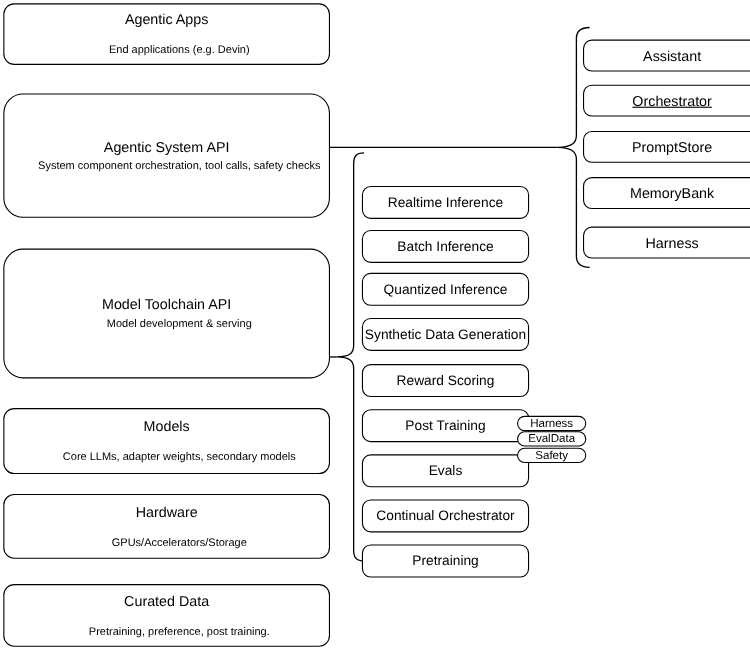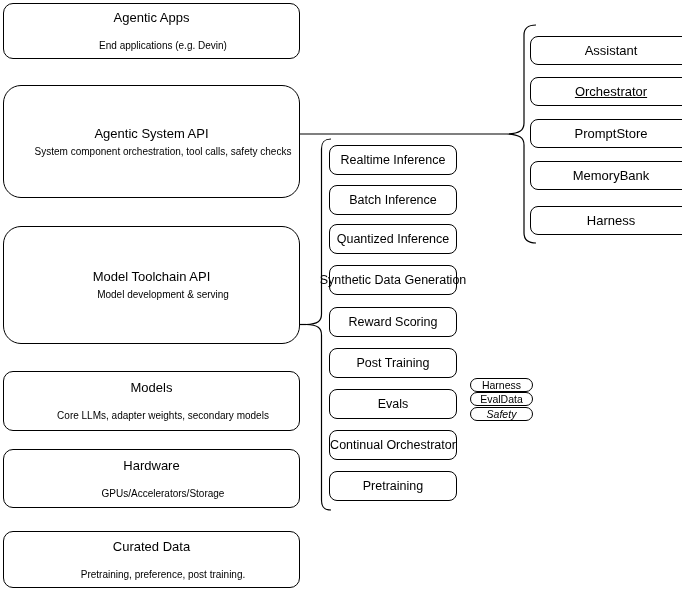--- a/index.html
+++ b/index.html
@@ -45,31 +45,32 @@
     line-height: 13px;
     margin-top: 3px;
     white-space: nowrap;
     padding-left: 23px;
   }
   .r10 { border-radius: 10px; gap: 10px; }
   .r18 { border-radius: 18px; }
   .mid-box {
     position: absolute;
     left: 329px;
-    width: 128px;
+    width: 152px;
     height: 30px;
     box-sizing: border-box;
     border: 1px solid #000000;
     border-radius: 8px;
     background: #ffffff;
     display: flex;
     align-items: center;
     justify-content: center;
     font-size: 12.5px;
     white-space: nowrap;
+    margin-top: 24px;
   }
   .right-box {
     position: absolute;
     left: 530px;
     width: 162px;
     height: 29px;
     box-sizing: border-box;
     border: 1px solid #000000;
     border-radius: 8px;
     background: #ffffff;
@@ -143,21 +144,21 @@
   <div class="mid-box" style="top:224px;">Quantized Inference</div>
   <div class="mid-box" style="top:265px;">Synthetic Data Generation</div>
   <div class="mid-box" style="top:307px;">Reward Scoring</div>
   <div class="mid-box" style="top:348px;">Post Training</div>
   <div class="mid-box" style="top:389px;">Evals</div>
   <div class="mid-box" style="top:430px;">Continual Orchestrator</div>
   <div class="mid-box" style="top:471px;">Pretraining</div>
 
   <div class="tag-pill" style="top:378px;">Harness</div>
   <div class="tag-pill" style="top:392px;">EvalData</div>
-  <div class="tag-pill" style="top:407px;font-style:italic;">Safety</div>
+  <div class="tag-pill" style="top:407px;">Safety</div>
 
   <div class="right-box" style="top:36px;">Assistant</div>
   <div class="right-box" style="top:77px;text-decoration:underline;">Orchestrator</div>
   <div class="right-box" style="top:119px;">PromptStore</div>
   <div class="right-box" style="top:161px;">MemoryBank</div>
   <div class="right-box" style="top:206px;">Harness</div>
 
 </div>
 
 </body></html>

